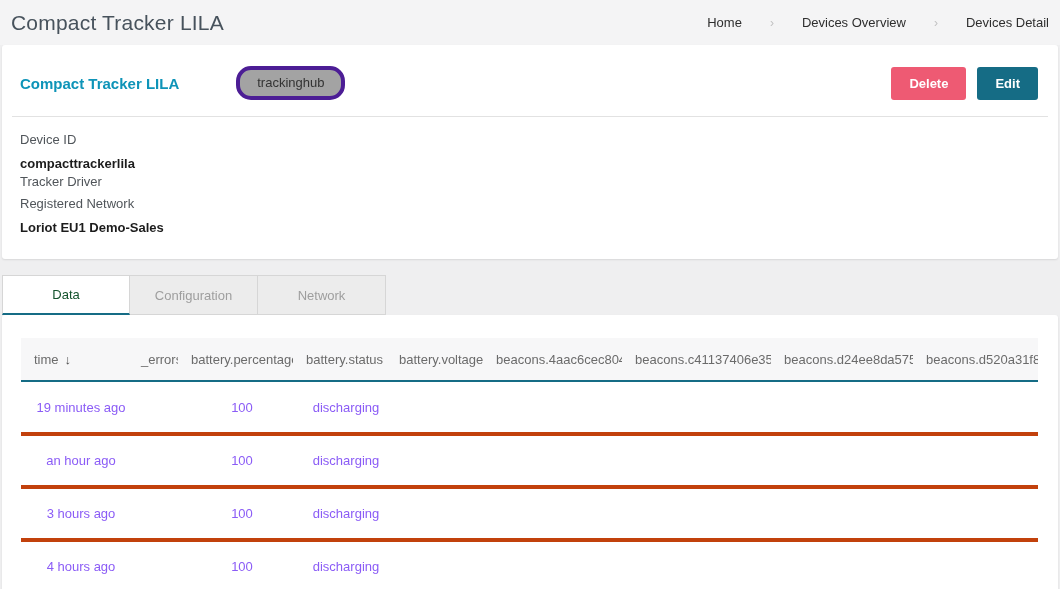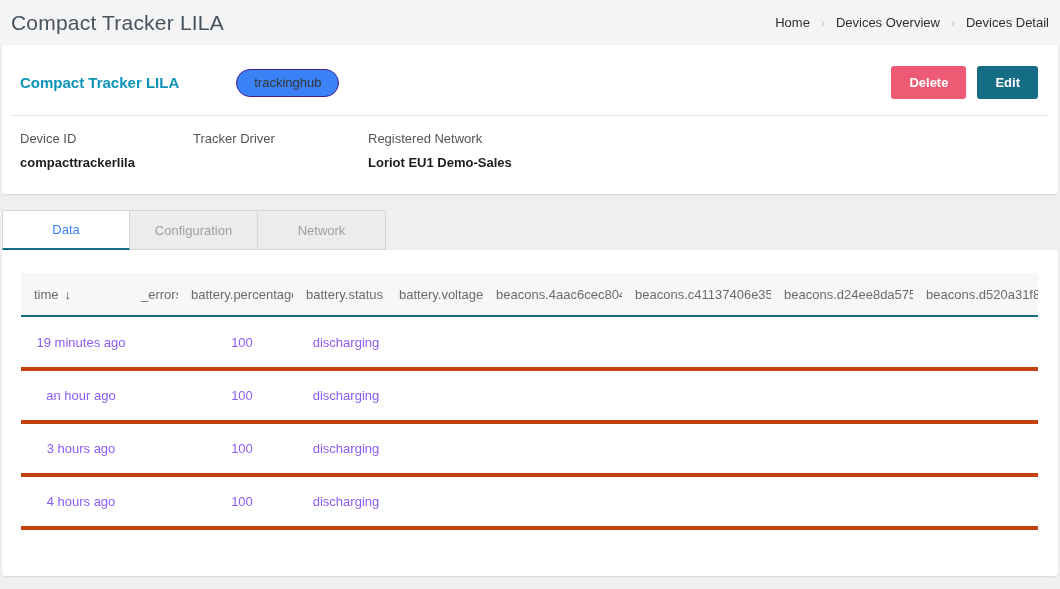--- a/index.html
+++ b/index.html
@@ -9,58 +9,58 @@
     font-family:"Liberation Sans", sans-serif;
     color:#333;
   }
   
   .topbar {
     height:45px; background:#f4f4f5;
     display:flex; align-items:center; justify-content:space-between;
     padding:0 11px;
   }
   .topbar-title { font-size:21px; color:#47525c; font-weight:400; letter-spacing:.2px; }
-  .breadcrumb { display:flex; align-items:center; gap:11px; font-size:13px; color:#2e2e2e;margin-left:23px; }
+  .breadcrumb { display:flex; align-items:center; gap:28px; font-size:13px; color:#2e2e2e;margin-left:23px; }
   .breadcrumb .sep { color:#c2c2c2; font-size:12px; }
   .breadcrumb .crumb { cursor:pointer; }
   
   .card {
     background:#fff; margin:0 2px; border-radius:3px;
     box-shadow:0 1px 2px rgba(0,0,0,.10);
   }
   .info-header { display:flex; align-items:center; padding:21px 20px 16px 18px; }
   .info-title { color:var(--accent); font-size:15px; font-weight:bold; }
   .badge {
-    margin-left:57px; border:1px solid #4c1d95; border-radius:15px;
-    padding:6px 17px; font-size:13px; color:#333; background:#3b82f6; line-height:14px;
+    margin-left:57px; border:4px solid #4c1d95; border-radius:15px;
+    padding:6px 17px; font-size:13px; color:#333; background:#a3a3a3; line-height:14px;
   }
   .actions { margin-left:auto; display:flex; gap:11px; }
   .btn {
     border:none; border-radius:3px; color:#fff; font-weight:bold; font-size:13px;
     padding:0 18px; height:33px; font-family:inherit; cursor:pointer;
   }
   .btn-delete { background:var(--danger); }
   .btn-edit { background:var(--accent-dark); }
   .divider { border:none; border-top:1px solid #e2e2e2; margin:0 10px; }
-  .info-grid { display:flex; padding:15px 2px 21px 18px; }
+  .info-grid { display:flex; padding:15px 2px 21px 18px;flex-direction:column; }
   .info-field { width:175px; padding-right:18px; }
   .info-field:first-child { width:173px; }
   .field-label { font-size:13px; color:#50555a; margin-bottom:7px; }
   .field-value { font-size:13px; font-weight:bold; color:#1c1c1c; line-height:20px; }
   .field-value.link { color:var(--accent); cursor:pointer; }
   
   .tabs { display:flex; margin:16px 2px 0 2px; }
   .tab {
     width:128px; height:40px; display:flex; align-items:center; justify-content:center;
     font-size:13px; background:#ececec; border:1px solid #d6d6d6; border-left-width:0;
     color:#9e9e9e; cursor:pointer;
   }
   .tab:first-child { border-left-width:1px; }
   .tab.active {
-    background:#fff; color:#3b82f6;
+    background:#fff; color:#14532d;
     border-bottom:2px solid var(--accent-dark);
   }
   
   .table-card { height:326px; padding:23px 18px 0 19px; }
   .table-wrap { width:1017px; overflow:hidden; }
   table { border-collapse:collapse; table-layout:fixed; width:1017px; }
   th, td {
     text-align:left; white-space:nowrap; overflow:hidden;
     padding:0 0 0 13px; font-size:13px; font-weight:normal;
   }

